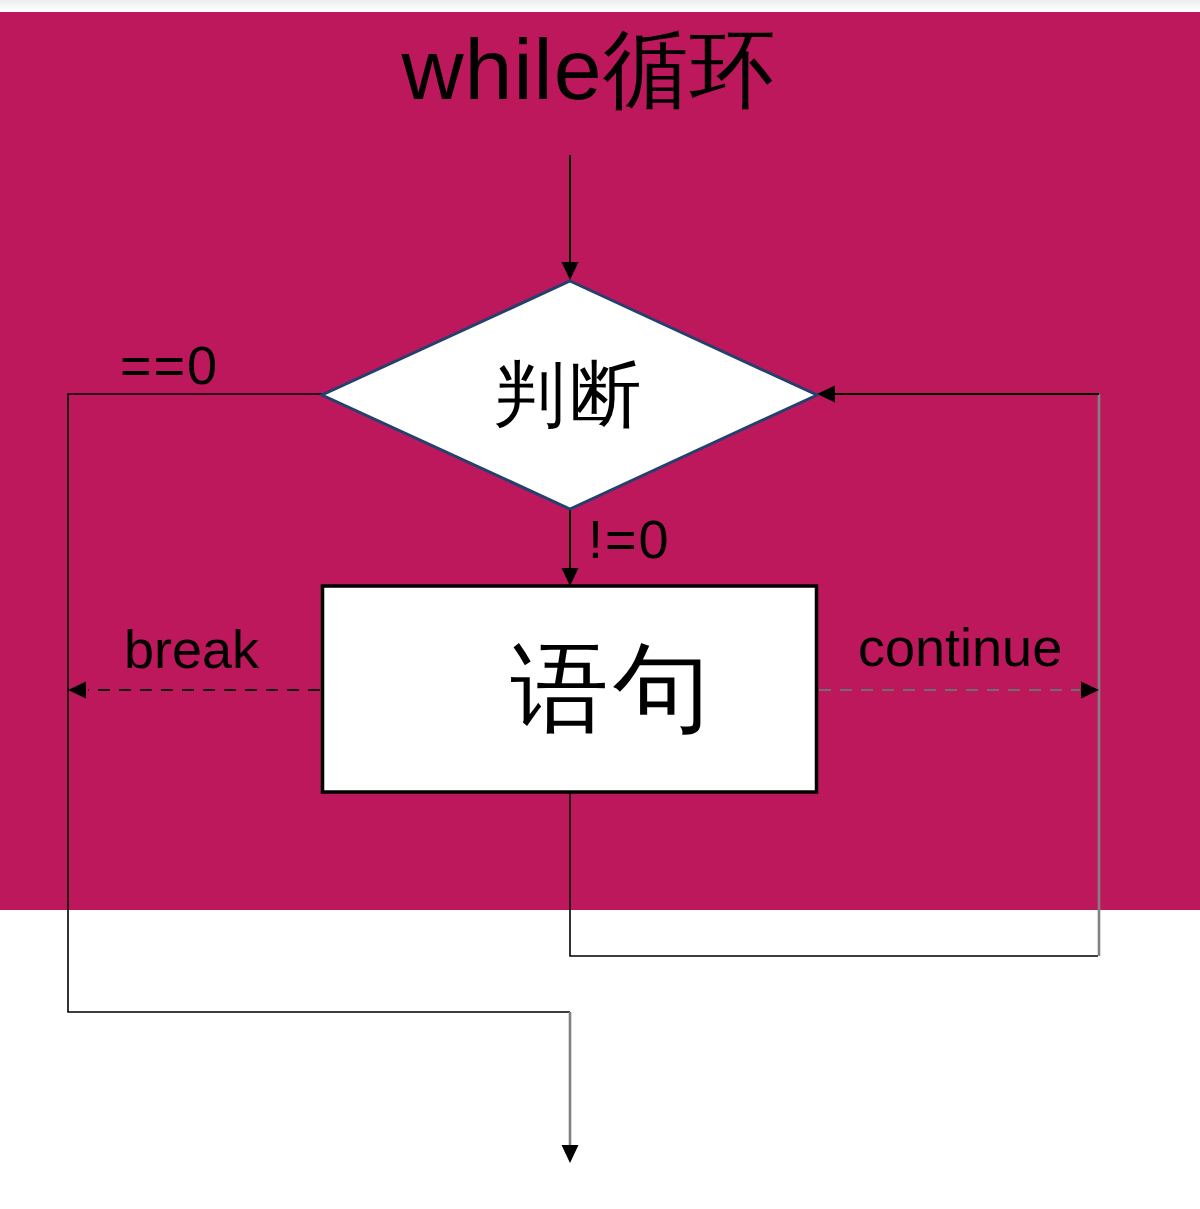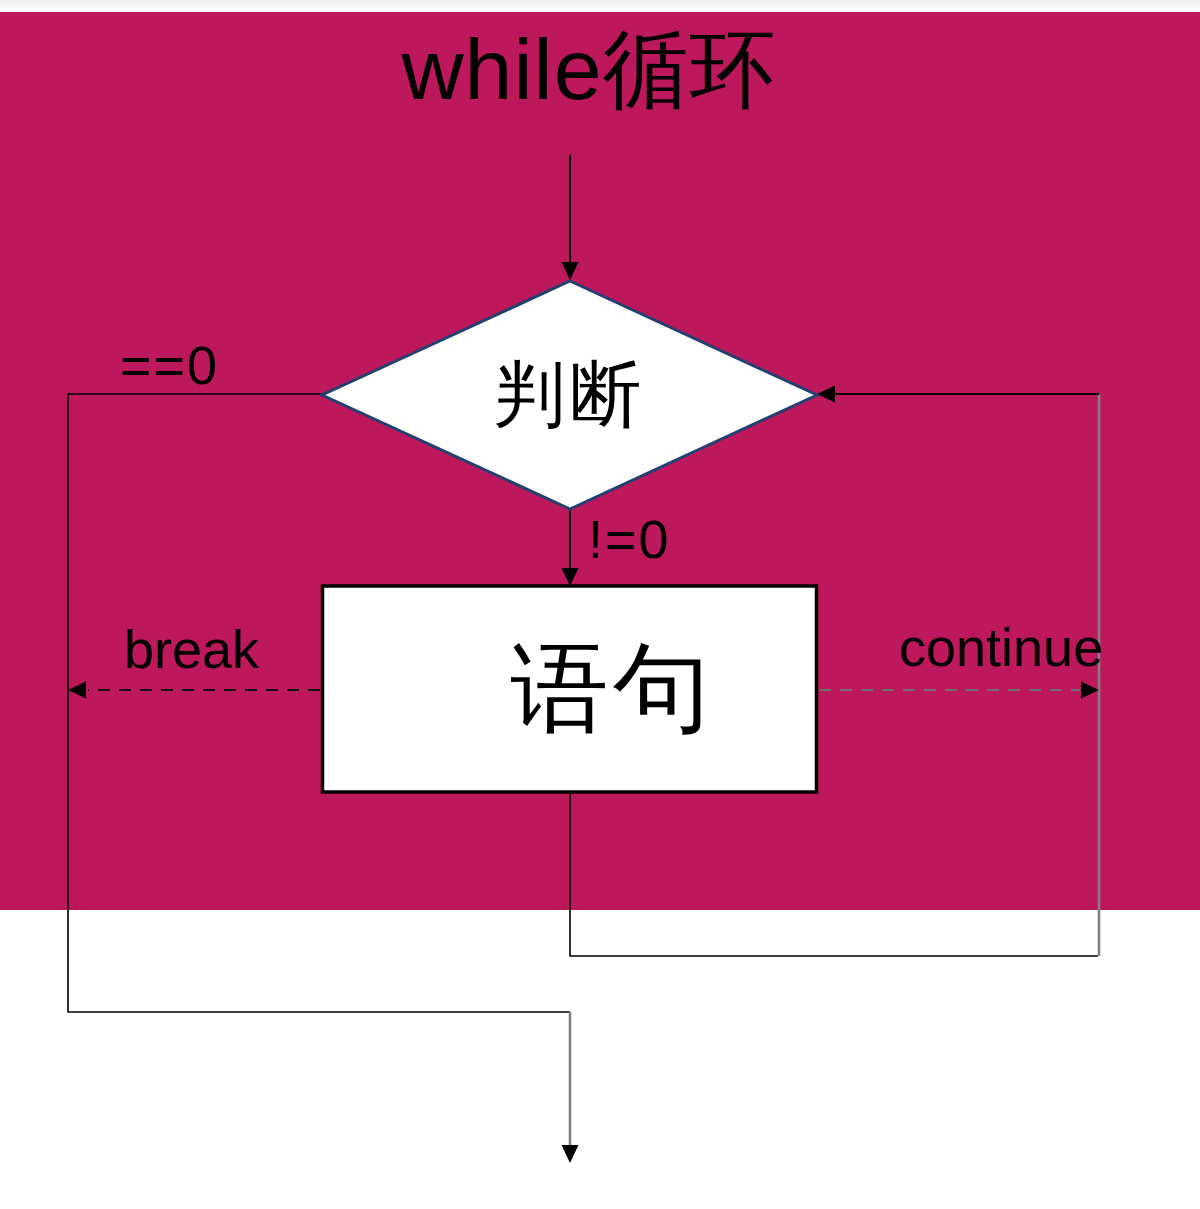--- a/index.html
+++ b/index.html
@@ -64,21 +64,21 @@
   }
   .edge-label {
     position: absolute;
     color: #000000;
     font-size: 54px;
     white-space: nowrap;
   }
   .lbl-eq    { left: 120px; top: 334px; letter-spacing: 2px; }
   .lbl-ne    { left: 588px; top: 508px; letter-spacing: 2px; }
   .lbl-break { left: 124px; top: 618px; }
-  .lbl-cont  { left: 858px; top: 616px; margin-left: 41px; }
+  .lbl-cont  { left: 858px; top: 616px; }
 </style>
 </head>
 <body>
 
 <div class="canvas">
 
   <div class="top-fade"></div>
 
   <div class="page-title">while循环</div>
 

